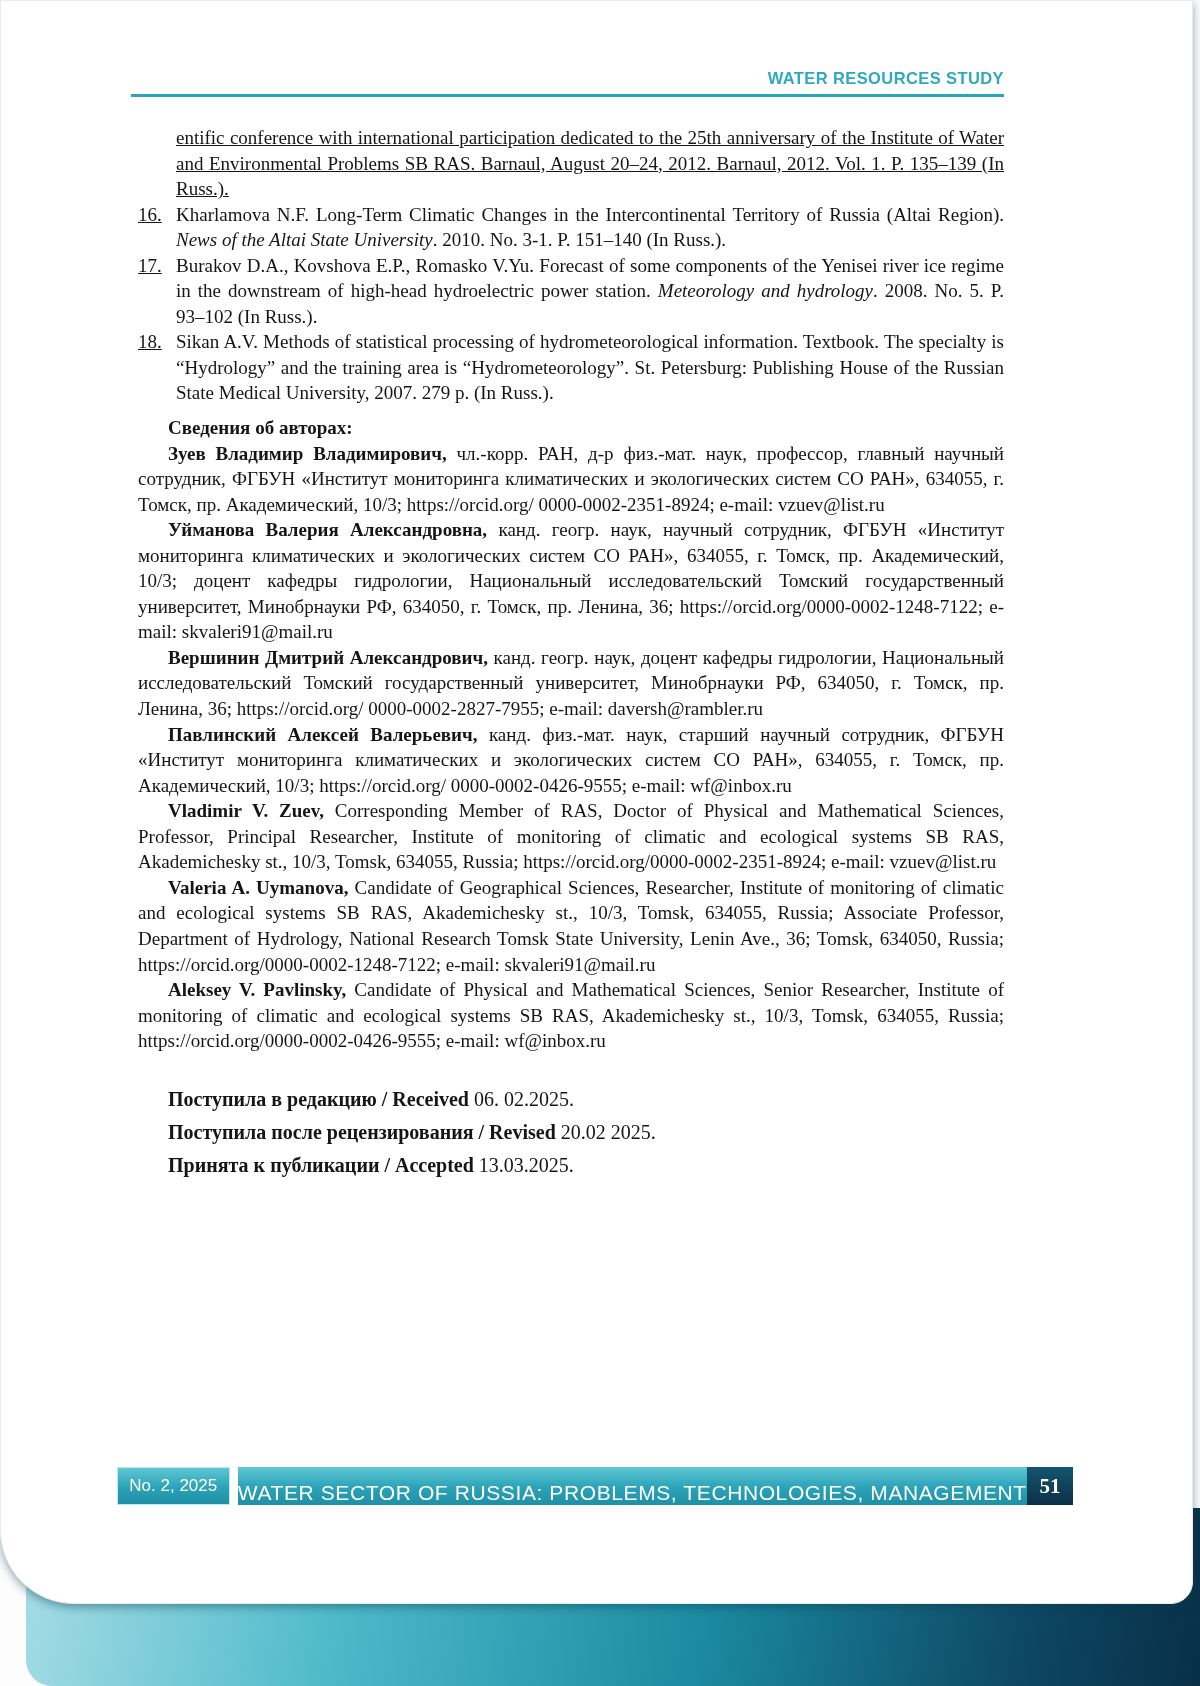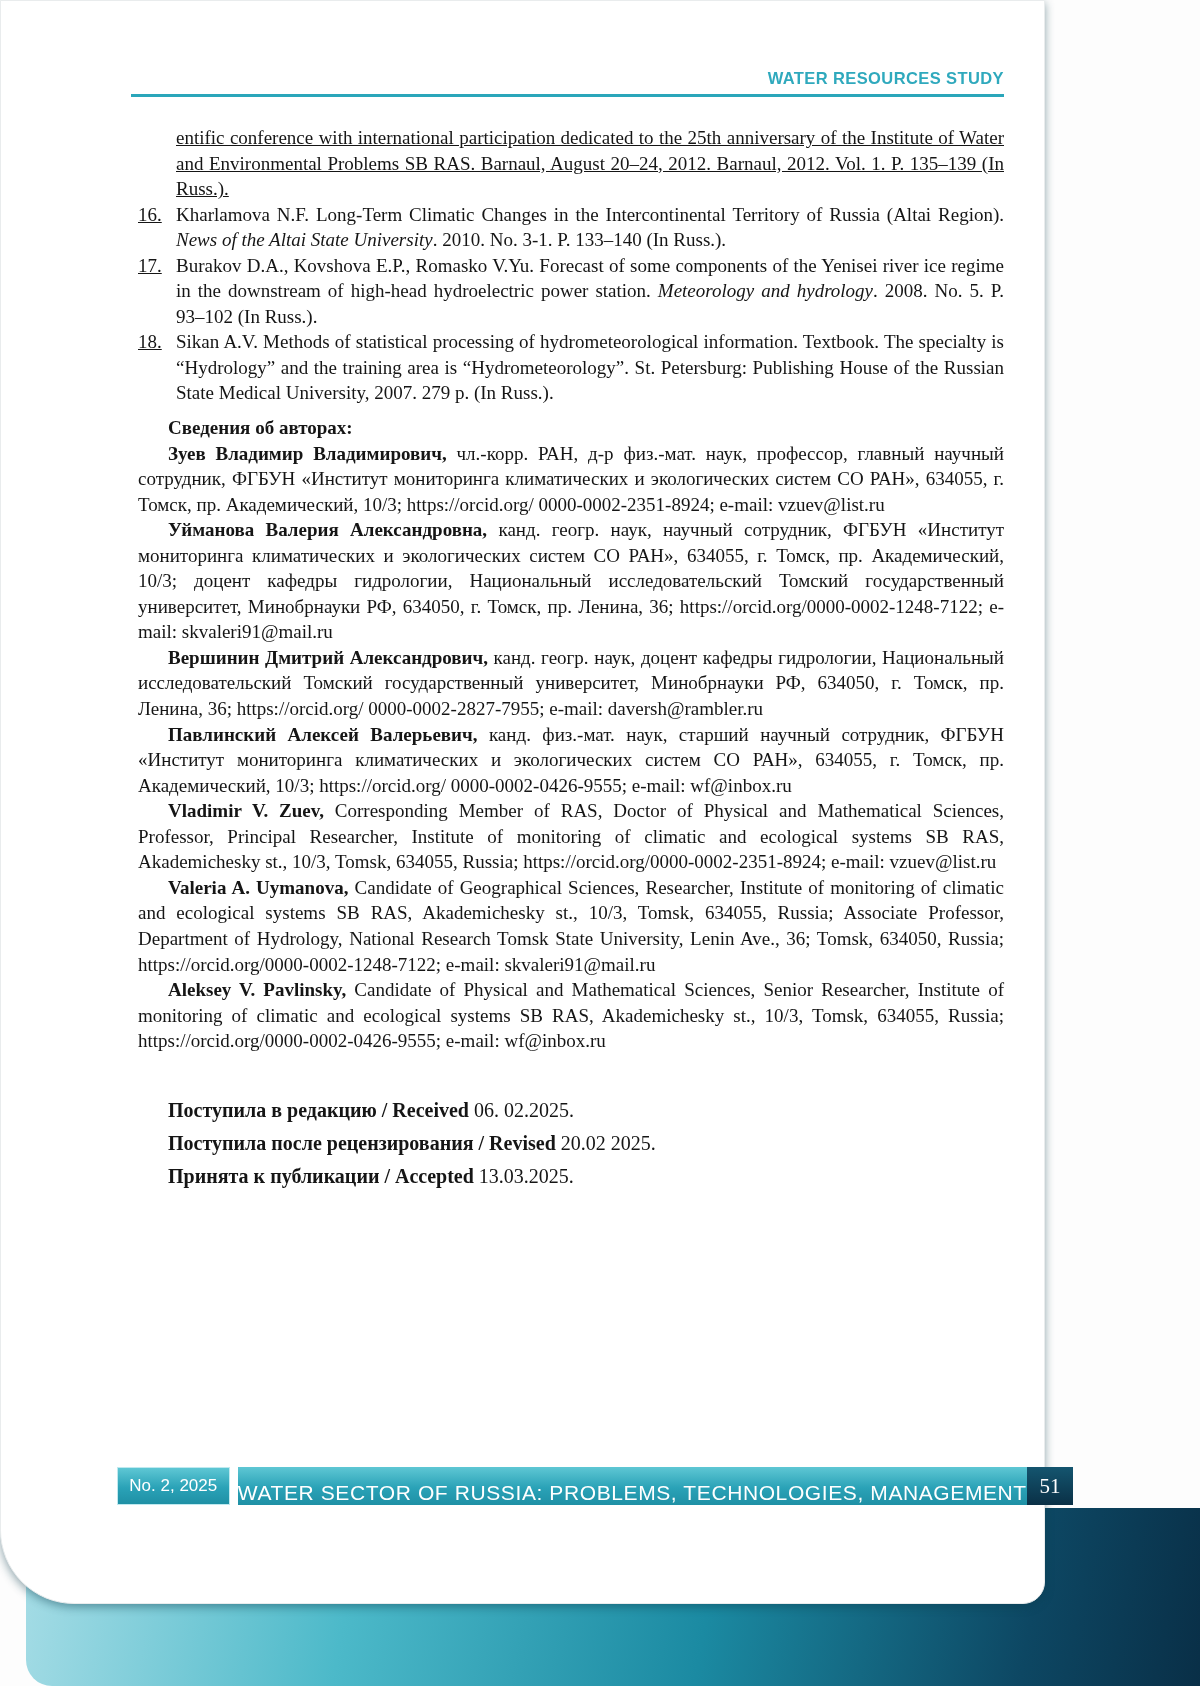--- a/index.html
+++ b/index.html
@@ -14,21 +14,21 @@
   
   .book-edge {
     position: absolute;
     left: 26px; top: 1508px; right: 0; bottom: 0;
     background: linear-gradient(100deg, #a7dde6 0%, #4cb9c9 28%, #1b8aa2 58%, #0d4763 85%, #092f47 100%);
     border-radius: 70px 0 0 26px;
   }
   .page {
     position: absolute;
     left: 0; top: 0;
-    width: 1045px; height: 1604px;
+    width: 1193px; height: 1604px;
     background: #ffffff;
     border: 1px solid #e9eced;
     box-sizing: border-box;
     border-radius: 0 0 22px 74px;
     box-shadow: 0 3px 10px rgba(10, 60, 75, 0.45);
   }
   .content {
     position: absolute;
     left: 137px; top: 0;
     width: 866px;
@@ -56,21 +56,21 @@
     text-align: justify;
   }
   .body-text p { margin: 0; }
   .ref-cont { padding-left: 38px; text-decoration: underline; }
   .ref { padding-left: 38px; }
   .ref .ref-num { display: inline-block; width: 38px; margin-left: -38px; text-decoration: underline; }
   .para { text-indent: 30px; }
   .sec-heading { text-indent: 30px; font-weight: bold; margin-top: 9px !important; }
   .sec-heading.en { margin-top: 15px !important; }
   .dates {
-    margin-top: 40px;
+    margin-top: 29px;
     margin-left: 30px;
     font-size: 20px;
     line-height: 1.66;
     text-align: left;
   }
   .dates p { margin: 0; }
   .footer {
     position: absolute;
     top: 1466px; left: 108px;
     width: 956px; height: 38px;
@@ -97,41 +97,41 @@
     font-size: 21px;
     letter-spacing: 0.6px;
     white-space: nowrap;
   }
   .page-num-box {
     width: 56px;
     background: linear-gradient(180deg, #14556f 0%, #0a3046 100%);
     color: #ffffff;
     display: flex; align-items: center; justify-content: center;
     font-size: 21px;
-    font-weight: normal;
+    font-weight: bold;
     font-family: "Liberation Serif", serif;
   }
 </style>
 </head>
 <body>
 
 <div class="canvas">
   <div class="book-edge"></div>
 
   <div class="page">
     <div class="content">
 
       <div class="running-head">WATER RESOURCES STUDY</div>
       <div class="head-rule"></div>
 
       <div class="body-text">
 
         <p class="ref-cont">entific conference with international participation dedicated to the 25th anniversary of the Institute of Water and Environmental Problems SB RAS. Barnaul, August 20–24, 2012. Barnaul, 2012. Vol. 1. P. 135–139 (In Russ.).</p>
 
-        <p class="ref"><span class="ref-num">16.</span><span>Kharlamova N.F. Long-Term Climatic Changes in the Intercontinental Territory of Russia (Altai Region). </span><i>News of the Altai State University</i><span>. 2010. No. 3-1. P. 133–140 (In Russ.).</span></p>
+        <p class="ref"><span class="ref-num">16.</span><span>Kharlamova N.F. Long-Term Climatic Changes in the Intercontinental Territory of Russia (Altai Region). </span><i>News of the Altai State University</i><span>. 2010. No. 3-1. P. 151–140 (In Russ.).</span></p>
 
         <p class="ref"><span class="ref-num">17.</span><span>Burakov D.A., Kovshova E.P., Romasko V.Yu. Forecast of some components of the Yenisei river ice regime in the downstream of high-head hydroelectric power station. </span><i>Meteorology and hydrology</i><span>. 2008. No. 5. P. 93–102 (In Russ.).</span></p>
 
         <p class="ref"><span class="ref-num">18.</span><span>Sikan A.V. Methods of statistical processing of hydrometeorological information. Textbook. The specialty is “Hydrology” and the training area is “Hydrometeorology”. St. Petersburg: Publishing House of the Russian State Medical University, 2007. 279 p. (In Russ.).</span><i></i><span></span></p>
 
         <p class="sec-heading">Сведения об авторах:</p>
 
         <p class="para"><b>Зуев Владимир Владимирович,</b><span> чл.-корр. РАН, д-р физ.-мат. наук, профессор, главный научный сотрудник, ФГБУН «Институт мониторинга климатических и экологических систем СО РАН», 634055, г. Томск, пр. Академический, 10/3; https://orcid.org/ 0000-0002-2351-8924; e-mail: vzuev@list.ru</span></p>
         <p class="para"><b>Уйманова Валерия Александровна,</b><span> канд. геогр. наук, научный сотрудник, ФГБУН «Институт мониторинга климатических и экологических систем СО РАН», 634055, г. Томск, пр. Академический, 10/3; доцент кафедры гидрологии, Национальный исследовательский Томский государственный университет, Минобрнауки РФ, 634050, г. Томск, пр. Ленина, 36; https://orcid.org/0000-0002-1248-7122; e-mail: skvaleri91@mail.ru</span></p>
         <p class="para"><b>Вершинин Дмитрий Александрович,</b><span> канд. геогр. наук, доцент кафедры гидрологии, Национальный исследовательский Томский государственный университет, Минобрнауки РФ, 634050, г. Томск, пр. Ленина, 36; https://orcid.org/ 0000-0002-2827-7955; e-mail: daversh@rambler.ru</span></p>

